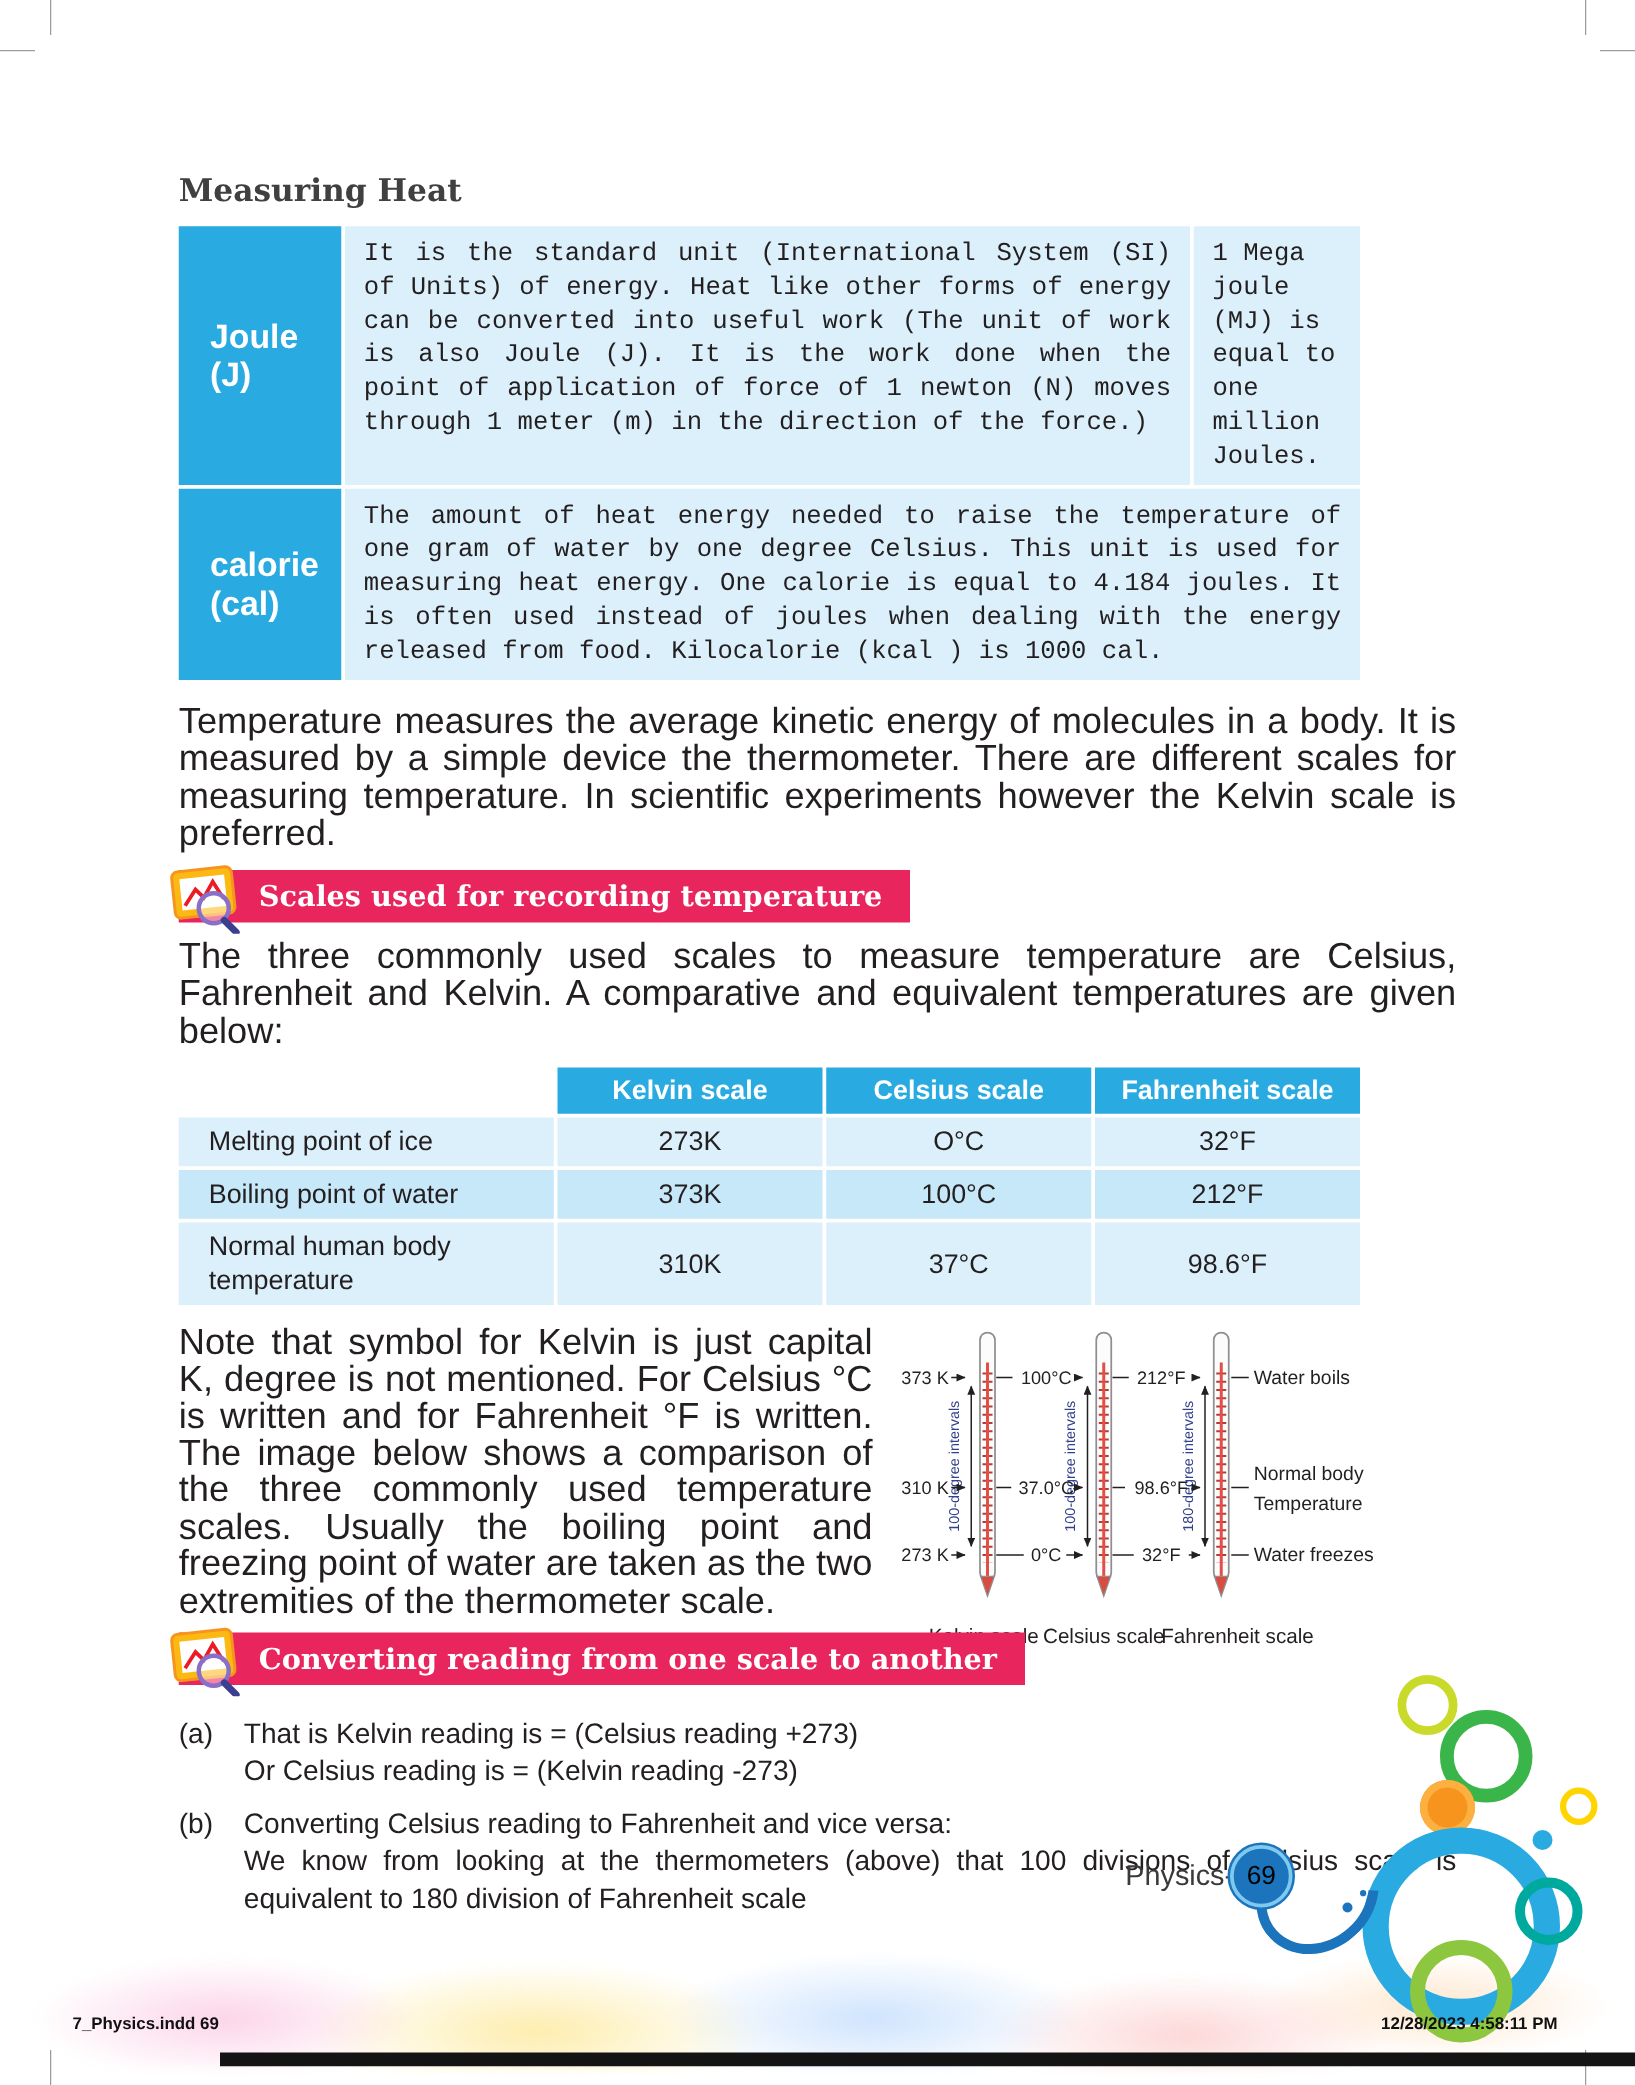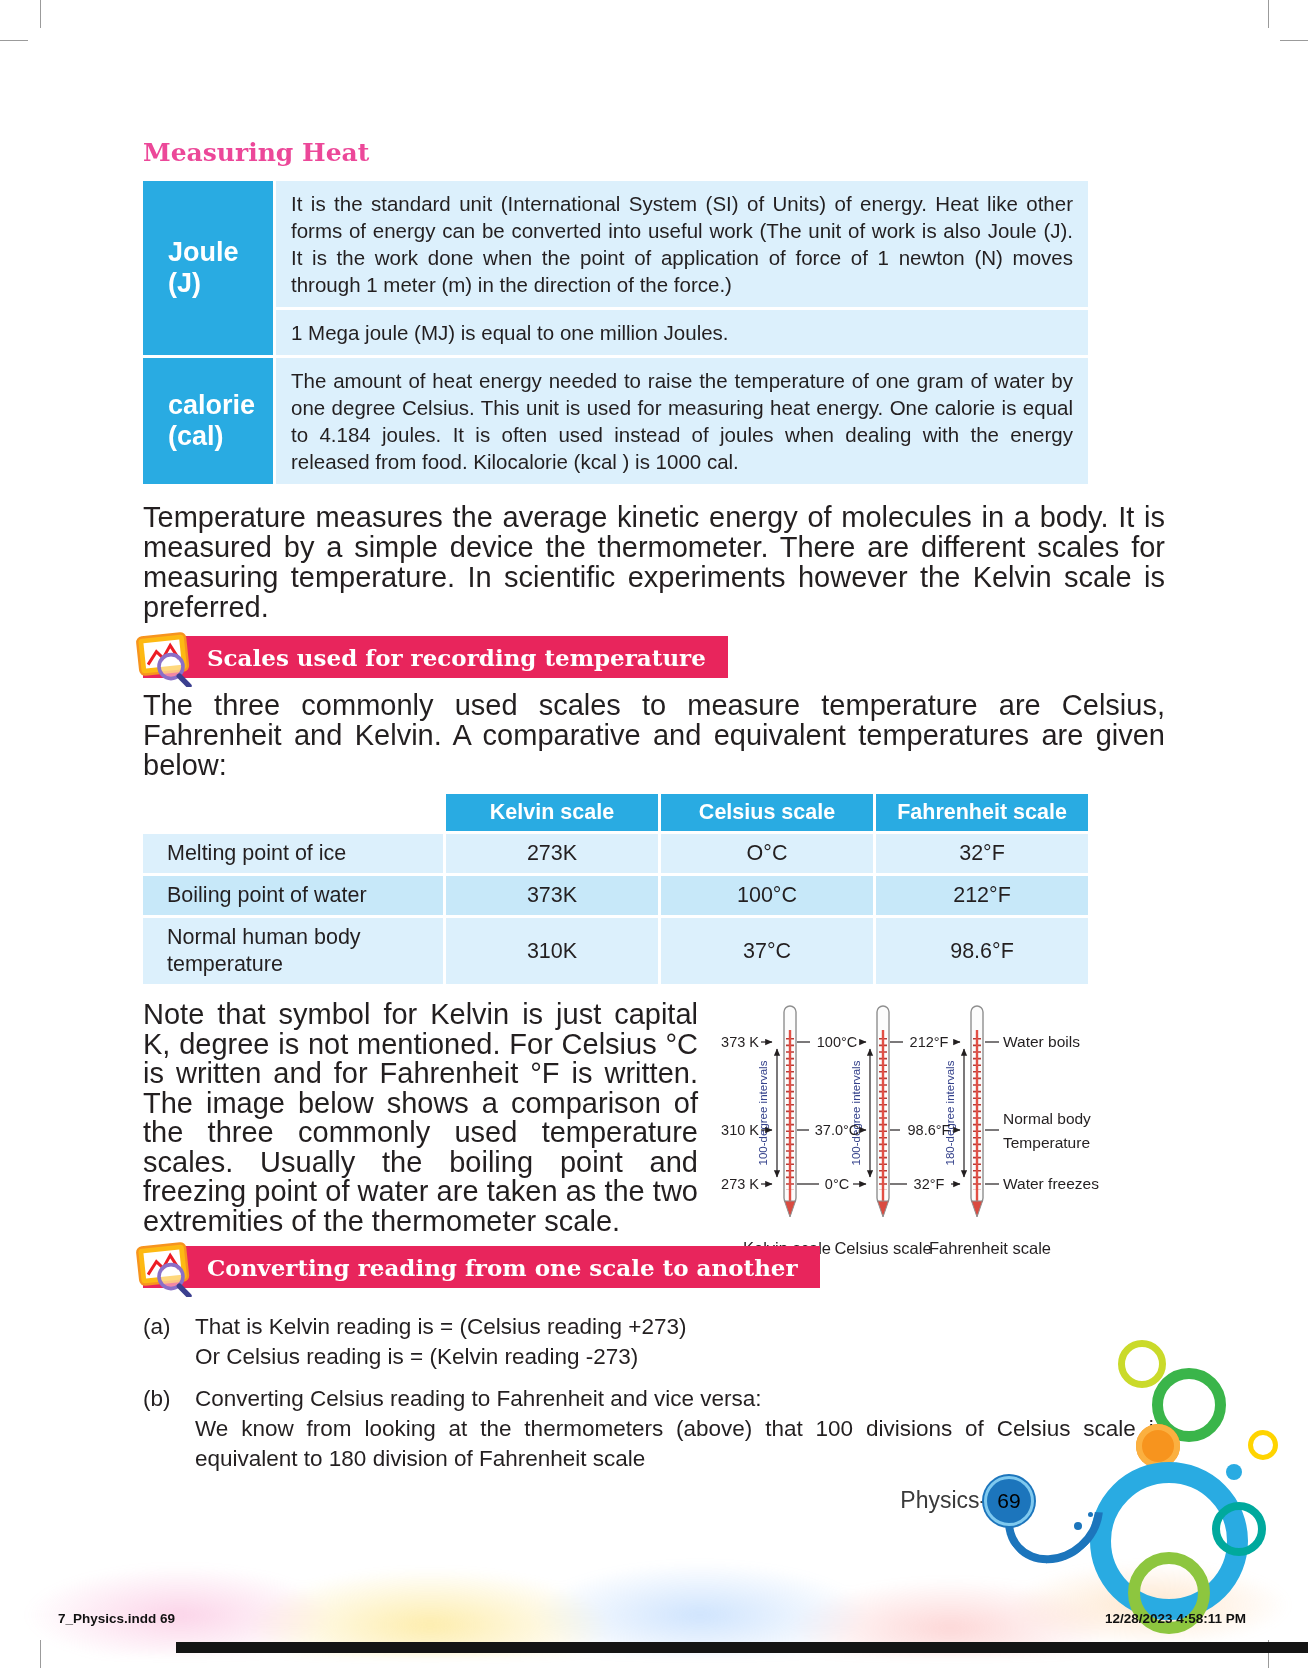--- a/index.html
+++ b/index.html
@@ -2,32 +2,32 @@
 <html><head>
 <meta charset="utf-8">
 <style>
   html,body{margin:0;padding:0;background:#ffffff;}
   .page{position:relative;width:1308px;height:1668px;background:#ffffff;overflow:hidden;
         font-family:"Liberation Sans",sans-serif;color:#231f20;}
   .content{position:absolute;left:143px;top:138px;width:1022px;}
 
   
   .green-heading{font-family:"DejaVu Serif",serif;font-weight:700;font-size:25px;
-                 color:#ec4899;margin:0 0 14px 0;}
+                 color:#404040;margin:0 0 14px 0;}
   .mt{margin-top:6px;}
 
   
   .para{font-size:29px;line-height:30px;margin:0 0 14px 0;text-align:justify;}
 
   
   .heat-table{width:945px;margin:0 0 18px 0;}
   .ht-row{display:grid;grid-template-columns:130px 1fr;column-gap:3px;margin-bottom:3px;}
   .ht-term{background:#29abe2;color:#fff;font-weight:700;font-size:27px;
            display:flex;align-items:center;padding:6px 4px 6px 25px;}
-  .ht-defs{display:flex;flex-direction:column;gap:3px;}
+  .ht-defs{display:flex;gap:3px;font-family:Liberation Mono, monospace;}
   .ht-def{background:#dcf0fc;padding:9px 15px;font-size:20.5px;line-height:27px;text-align:justify;}
   .ht-def.single{text-align:left;}
 
   
   .banner{position:relative;display:flex;width:max-content;align-items:center;height:42px;
           background:#e8255c;padding:0 22px 0 64px;margin:2px 0 12px 0;}
   .banner-text{font-family:"DejaVu Serif",serif;font-weight:700;color:#ffffff;
                font-size:23px;white-space:nowrap;}
   .banner-icon{position:absolute;left:-8px;top:-9px;width:60px;height:60px;}
 

